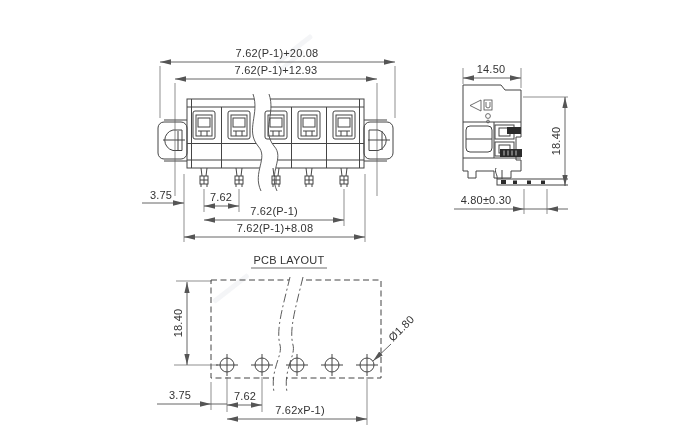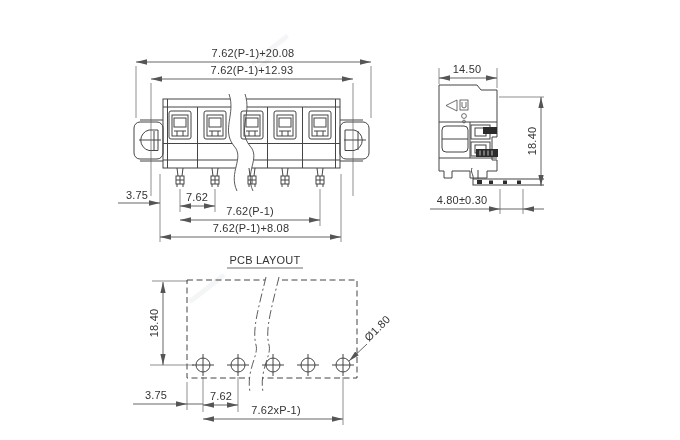--- a/index.html
+++ b/index.html
@@ -1,17 +1,17 @@
 <!DOCTYPE html>
 <html><head>
 <meta charset="utf-8">
 <style>
   html,body{margin:0;padding:0;background:#fff;}
   .canvas{position:relative;width:544px;height:440px;background:#fff;overflow:hidden;
-          font-family:"Liberation Sans", sans-serif;}
+          font-family:"Liberation Sans", sans-serif;padding-left:24px;}
   svg text{font-family:"Liberation Sans", sans-serif;font-size:11px;fill:#333;letter-spacing:.2px;}
   .ln{stroke:#454545;stroke-width:1;fill:none;}
   .thin{stroke:#4a4a4a;stroke-width:.8;fill:none;}
   .dim{stroke:#555;stroke-width:.9;fill:none;}
   .ext{stroke:#606060;stroke-width:.7;fill:none;}
   .dash{stroke:#454545;stroke-width:1;fill:none;stroke-dasharray:6 3.5;}
   .brk{stroke:#4a4a4a;stroke-width:.9;fill:none;}
   .brkdd{stroke:#4a4a4a;stroke-width:.9;fill:none;stroke-dasharray:9 3 2 3;}
   .wh{fill:#ffffff;stroke:none;}
   .blk{fill:#2b2b2b;stroke:none;}

